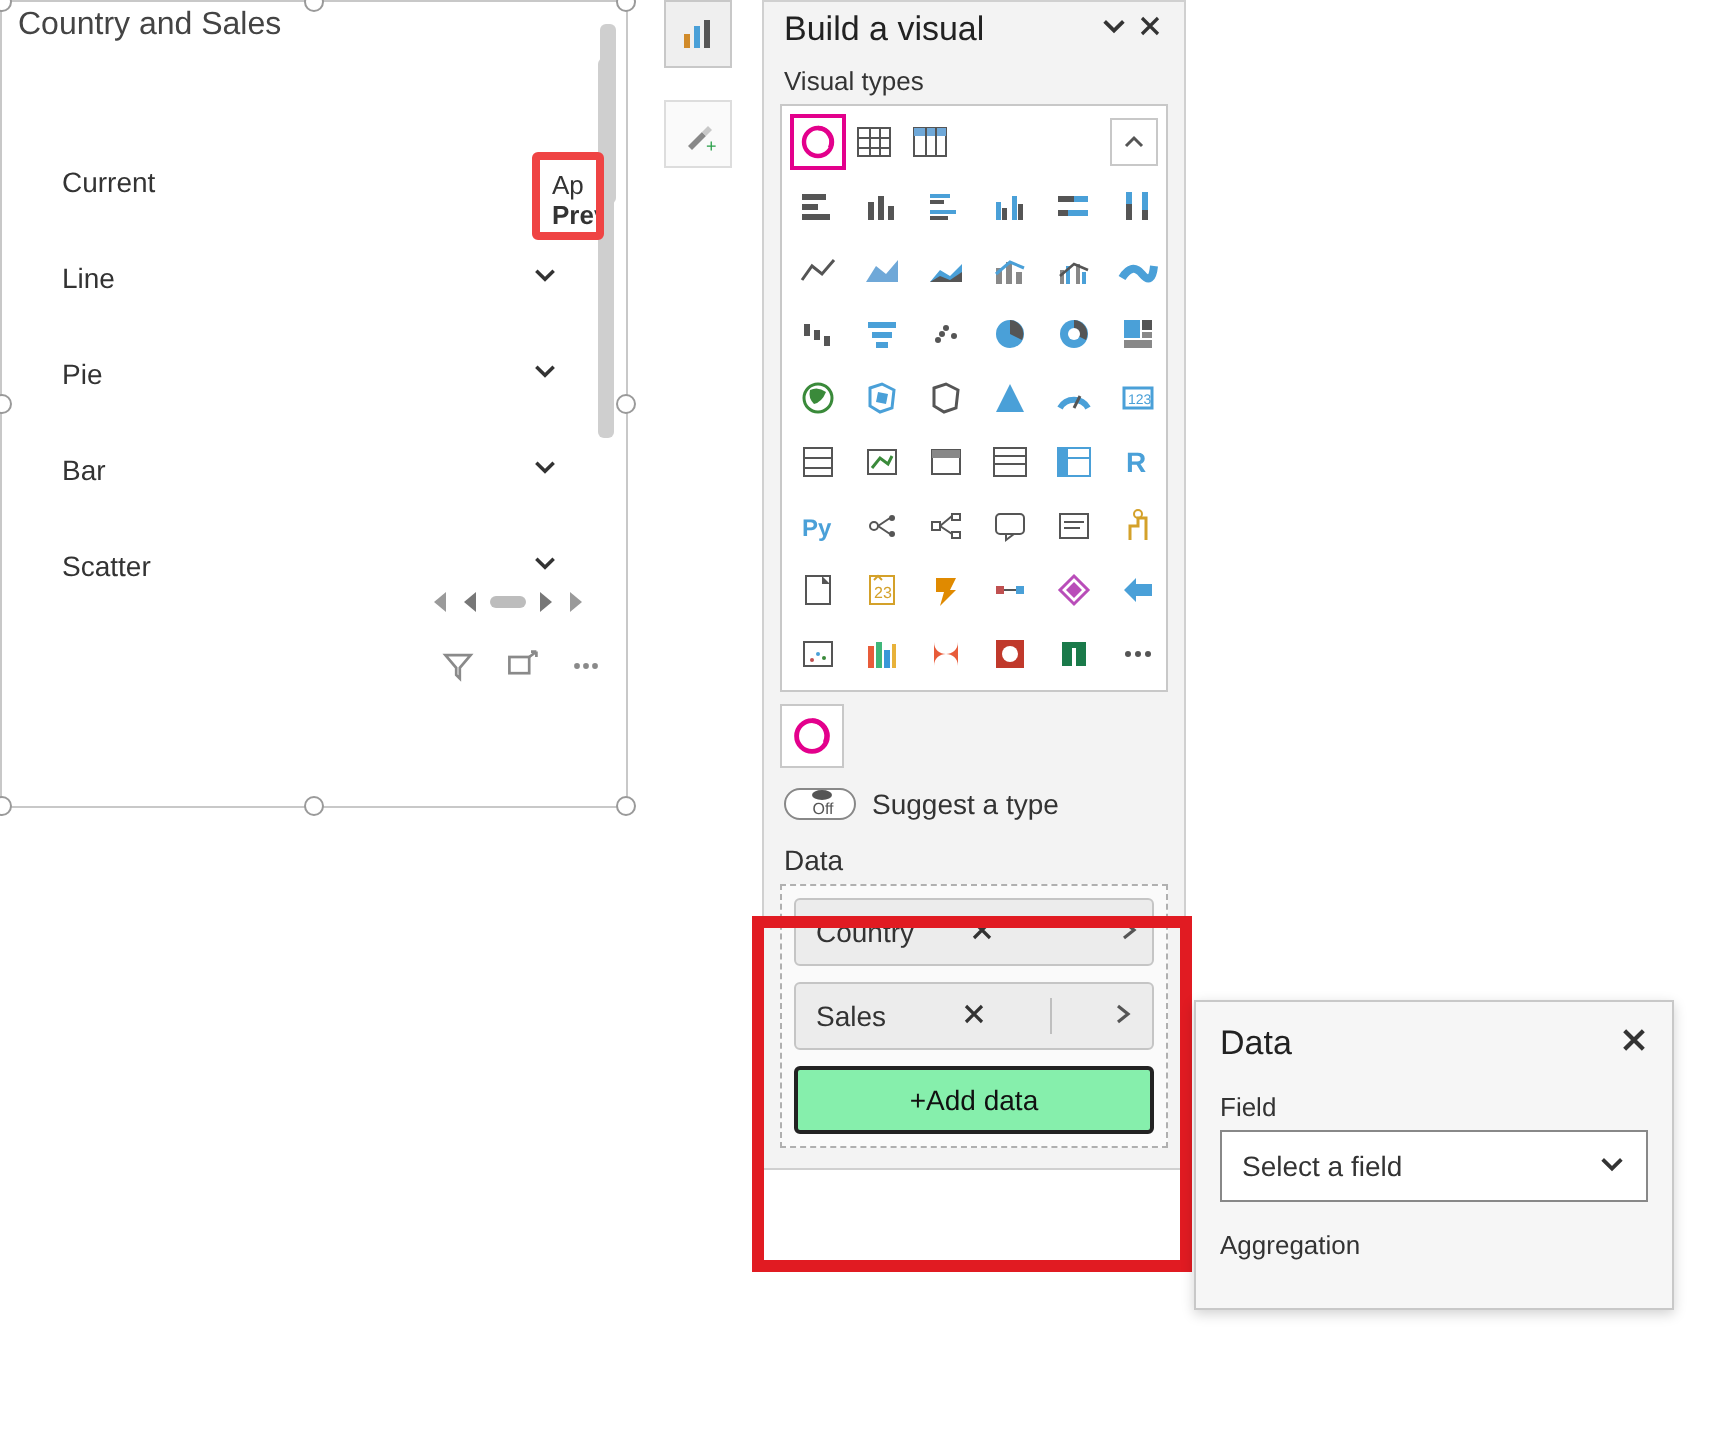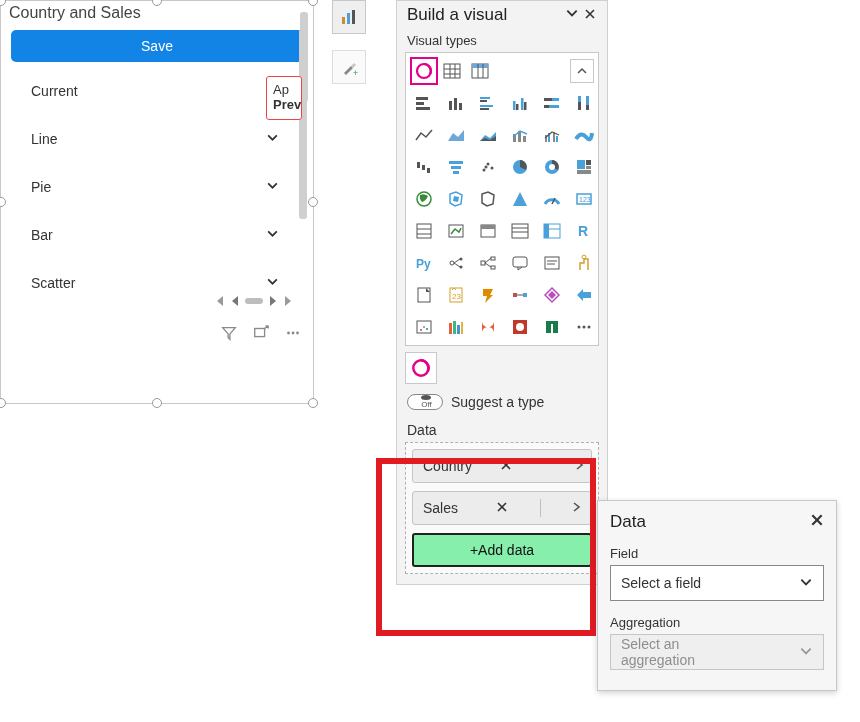--- a/index.html
+++ b/index.html
@@ -45,38 +45,38 @@
   .tile-controls .pg { display: inline-flex; align-items: center; gap: 2px; }
   .tile-controls .dash { width: 18px; height: 6px; background: #bdbdbd; border-radius: 3px; display: inline-block;}
   .tile-controls svg { display: block; }
   .tile-below {
     position: absolute; left: 220px; top: 324px; display: flex; align-items: center; gap: 14px; color: #888;
   }
   .extra-scroll {
     position: absolute; left: 300px; top: 12px; width: 8px; height: 90px; background: #cfcfcf; border-radius: 3px;
   }
   .apply-card {
-    position: absolute; left: 266px; top: 76px; width: 36px; height: 44px; background: #fff; border: 1px solid #ef4444; border-radius: 3px;
+    position: absolute; left: 266px; top: 76px; width: 36px; height: 44px; background: #fff; border: 4px solid #ef4444; border-radius: 3px;
     padding: 5px 19px 4px 6px; font-size: 13px; color: #333; overflow: hidden; white-space: nowrap;
   }
   .apply-card .l2 { font-weight: 600; }
 
   
   .switcher {
     position: absolute; left: 332px; top: 0; width: 34px;
   }
   .sw-btn {
     width: 34px; height: 34px; border: 1px solid #c8c8c8; background: #f6f6f6; display: flex; align-items: center; justify-content: center;
   }
   .sw-btn.active { background: #efefef; }
   .sw-btn + .sw-btn { margin-top: 16px; border-color: #ddd; background: #fafafa; }
 
   
   .panel {
-    position: absolute; left: 396px; top: 0; width: 212px; background: #f3f3f3; border: 1px solid #d0d0d0;
+    position: absolute; left: 381px; top: 0; width: 212px; background: #f3f3f3; border: 1px solid #d0d0d0;
     padding-bottom: 10px;
   }
   .panel-head {
     display: flex; align-items: center; padding: 4px 8px 2px 10px;
   }
   .panel-head .t { font-size: 17px; color: #222; flex: 1; }
   .panel-head .i { width: 18px; text-align: center; color: #333; font-size: 16px; cursor: default; }
   .panel-sub { font-size: 13px; color: #333; padding: 6px 10px 4px 10px; }
   .viz-box {
     margin: 0 8px; background: #fff; border: 1px solid #c8c8c8; padding: 4px;
@@ -147,23 +147,20 @@
   <div class="handle tl"></div>
   <div class="handle tm"></div>
   <div class="handle tr"></div>
   <div class="handle ml"></div>
   <div class="handle mr"></div>
   <div class="handle bl"></div>
   <div class="handle bm"></div>
   <div class="handle br"></div>
 
   <div class="tile-title">Country and Sales</div>
-  <div class="tile-save">
-    <span>Save</span>
-  </div>
   <div class="tile-body">
     <div class="sect">
       <span class="label">Current</span>
     </div>
     <div class="sect">
       <span class="label">Line</span>
       <span class="chev">
         <svg width="13" height="13" viewBox="0 0 12 12">
             <path d="M2 4 L6 8 L10 4" stroke="#333" stroke-width="1.6" fill="none"></path>
           </svg>
@@ -691,19 +688,13 @@
         </svg></span>
   </div>
   <div class="fly-label">Field</div>
   <div class="fly-select">
     <span class="txt">Select a field</span>
     <span><svg width="14" height="14" viewBox="0 0 12 12">
           <path d="M2 4 L6 8 L10 4" stroke="#333" stroke-width="1.6" fill="none"></path>
         </svg></span>
   </div>
   <div class="fly-label">Aggregation</div>
-  <div class="fly-select disabled">
-    <span class="txt">Select an aggregation</span>
-    <span><svg width="14" height="14" viewBox="0 0 12 12">
-          <path d="M2 4 L6 8 L10 4" stroke="#999" stroke-width="1.6" fill="none"></path>
-        </svg></span>
-  </div>
 </div>
 
 </body></html>

